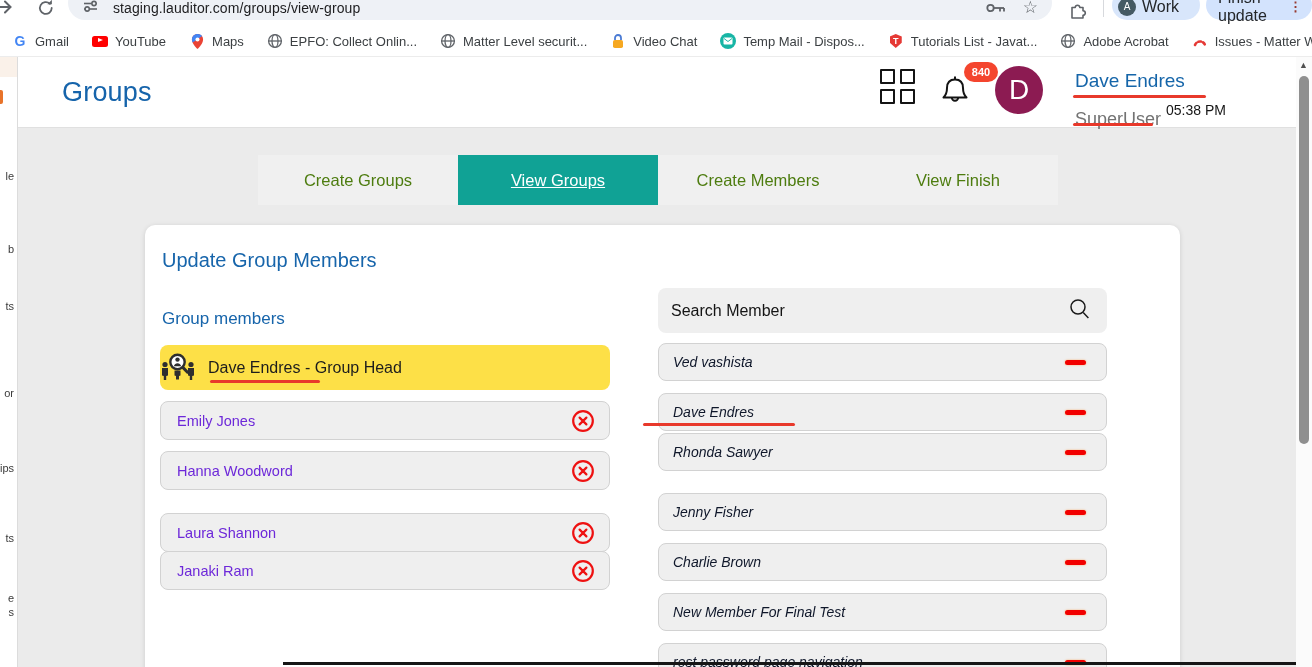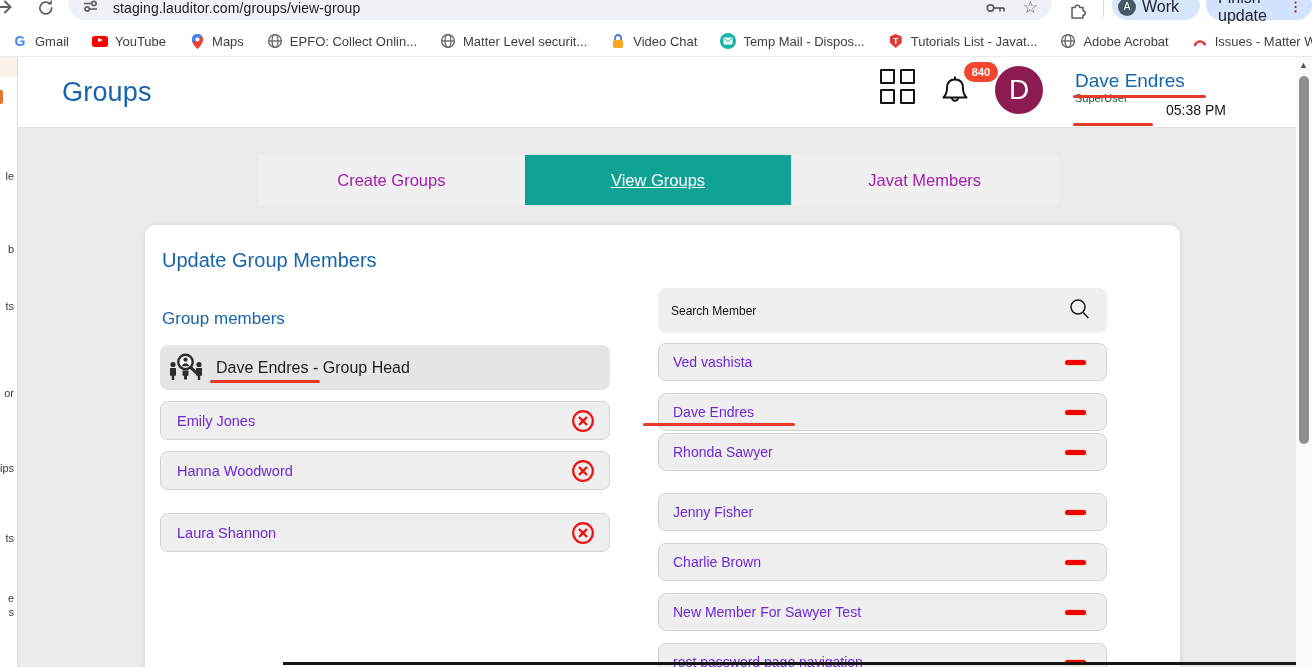--- a/index.html
+++ b/index.html
@@ -46,43 +46,43 @@
   
   .app-bg { position:absolute; left:18px; top:57px; width:1278px; height:610px; background:#ebebeb; }
   .app-header { position:absolute; left:18px; top:57px; width:1278px; height:71px; background:#fff; border-bottom:1px solid #e0e0e0; }
   .page-title { position:absolute; left:44px; top:20px; font-size:27px; color:#1664ab; letter-spacing:.2px; }
   .grid-icon { position:absolute; left:862px; top:12px; display:grid; grid-template-columns:15px 15px; grid-gap:5px; }
   .grid-icon span { width:15px; height:15px; border:2px solid #141414; border-radius:1px; background:#fff; }
   .bell-wrap { position:absolute; left:920px; top:10px; width:60px; height:52px;text-decoration:underline; }
   .badge { position:absolute; left:26px; top:-5px; min-width:34px; height:20px; background:#f4452e; border-radius:11px; color:#fff; font-size:11px; font-weight:bold; display:flex; align-items:center; justify-content:center; padding:0 5px; }
   .hdr-avatar { position:absolute; left:977px; top:9px; width:48px; height:48px; border-radius:50%; background:#8c1b52; color:#fff; font-size:28px; display:flex; align-items:center; justify-content:center; }
   .user-name { position:absolute; left:1057px; top:13px; font-size:19px; color:#1565a9; }
-  .user-role { position:absolute; left:1057px; top:35px; font-size:11px; color:#14532d; }
+  .user-role { position:absolute; left:1057px; top:52px; font-size:18px; color:#737373; }
   .user-time { position:absolute; left:1148px; top:45px; font-size:14px; color:#161616; }
 
   
   .tabs { position:absolute; left:258px; top:155px; width:800px; height:50px; background:#f0f0f0; display:flex; }
-  .tab { flex:1; display:flex; align-items:center; justify-content:center; font-size:16.5px; color:#a21caf; cursor:pointer; }
+  .tab { flex:1; display:flex; align-items:center; justify-content:center; font-size:16.5px; color:#4d7c0f; cursor:pointer; }
   .tab.active { background:#10a295; color:#fff;text-decoration:underline; }
 
   
   .card { position:absolute; left:145px; top:225px; width:1035px; height:480px; background:#fff; border-radius:10px; box-shadow:0 1px 5px rgba(0,0,0,.13); }
   .card-title { position:absolute; left:17px; top:24px; font-size:20px; color:#1765ab; }
   .gm-heading { position:absolute; left:17px; top:84px; font-size:17px; color:#1765ab; }
-  .head-box { position:absolute; left:15px; top:120px; width:450px; height:45px; background:#e5e5e5; border-radius:8px; display:flex; align-items:center; padding-left:8px; gap:12px; }
+  .head-box { position:absolute; left:15px; top:120px; width:450px; height:45px; background:#fde047; border-radius:8px; display:flex; align-items:center; padding-left:0; gap:12px; }
   .head-text { font-size:16px; color:#1d1d1d; }
   .member-row { position:absolute; left:15px; width:450px; height:39px; background:#efefef; border:1px solid #d2d2d2; border-radius:8px; display:flex; align-items:center; padding:0 14px 0 16px; }
   .m0{top:176px}.m1{top:226px}.m2{top:288px}.m3{top:326px}
   .member-name { font-size:14.5px; color:#6d28d9; flex:1; }
   .remove-btn { display:flex; align-items:center; justify-content:center; width:24px; height:24px; cursor:pointer; }
   .search-box { position:absolute; left:513px; top:63px; width:449px; height:45px; background:#efefef; border-radius:8px; display:flex; align-items:center; padding:0 16px 0 13px; }
-  .search-label { font-size:12px; color:#141414; flex:1; }
+  .search-label { font-size:16px; color:#141414; flex:1; }
   .result-row { position:absolute; left:513px; width:449px; height:38px; background:#efefef; border:1px solid #d2d2d2; border-radius:8px; display:flex; align-items:center; padding:0 20px 0 14px; }
   .r0{top:118px}.r1{top:168px}.r2{top:208px}.r3{top:268px}.r4{top:318px}.r5{top:368px}.r6{top:418px}
-  .result-name { font-size:14px; color:#6d28d9; flex:1; }
+  .result-name { font-size:14px; color:#0f172a; flex:1;font-style:italic; }
   .minus-btn { width:21px; height:5px; background:#f20000; border-radius:2.5px; box-shadow:0 0 2px rgba(255,120,0,.6); cursor:pointer; }
 
   
   .mark { position:absolute; background:#e8392b; height:3px; border-radius:1.5px; }
   .mark-name { left:1073px; top:95px; width:133px; }
   .mark-role { left:1073px; top:123px; width:80px; }
   .mark-head { left:210px; top:380px; width:110px; }
   .mark-result { left:643px; top:423px; width:152px; }
   .bottom-line { position:absolute; left:283px; top:662px; width:1029px; height:3px; background:#161616; }
 
@@ -258,21 +258,22 @@
     </div>
     <div class="hdr-avatar">D</div>
     <div class="user-name">Dave Endres</div>
     <div class="user-role">SuperUser</div>
     <div class="user-time">05:38 PM</div>
   </div>
 
   <div class="tabs">
     <div class="tab">Create Groups</div>
     <div class="tab active">View Groups</div>
-    <div class="tab">Javat Members</div>
+    <div class="tab">Create Members</div>
+    <div class="tab">View Finish</div>
   </div>
 
   <div class="card">
     <div class="card-title">Update Group Members</div>
     <div class="gm-heading">Group members</div>
 
     <div class="head-box">
       <span>
         <svg width="36" height="30" viewBox="0 0 36 30">
           <circle cx="5" cy="13.5" r="2.6" fill="#2e2e2e"></circle>
@@ -309,20 +310,29 @@
     </div>
     <div class="member-row m2">
       <span class="member-name">Laura Shannon</span>
       <span class="remove-btn">
         <svg width="24" height="24" viewBox="0 0 24 24">
             <circle cx="12" cy="12" r="9.8" fill="none" stroke="#ee1111" stroke-width="2.2"></circle>
             <path d="M8.6 8.6 15.4 15.4M15.4 8.6 8.6 15.4" stroke="#ee1111" stroke-width="2.2" stroke-linecap="round"></path>
           </svg>
       </span>
     </div>
+    <div class="member-row m3">
+      <span class="member-name">Janaki Ram</span>
+      <span class="remove-btn">
+        <svg width="24" height="24" viewBox="0 0 24 24">
+            <circle cx="12" cy="12" r="9.8" fill="none" stroke="#ee1111" stroke-width="2.2"></circle>
+            <path d="M8.6 8.6 15.4 15.4M15.4 8.6 8.6 15.4" stroke="#ee1111" stroke-width="2.2" stroke-linecap="round"></path>
+          </svg>
+      </span>
+    </div>
 
     <div class="search-box">
       <span class="search-label">Search Member</span>
       <span>
         <svg width="22" height="22" viewBox="0 0 22 22">
             <circle cx="9" cy="9" r="7" fill="none" stroke="#1a1a1a" stroke-width="1.5"></circle>
             <line x1="14.2" y1="14.6" x2="19.4" y2="20" stroke="#1a1a1a" stroke-width="1.5"></line>
           </svg>
       </span>
     </div>
@@ -341,21 +351,21 @@
     </div>
     <div class="result-row r3">
       <span class="result-name">Jenny Fisher</span>
       <span class="minus-btn"></span>
     </div>
     <div class="result-row r4">
       <span class="result-name">Charlie Brown</span>
       <span class="minus-btn"></span>
     </div>
     <div class="result-row r5">
-      <span class="result-name">New Member For Sawyer Test</span>
+      <span class="result-name">New Member For Final Test</span>
       <span class="minus-btn"></span>
     </div>
     <div class="result-row r6">
       <span class="result-name">rest password page navigation</span>
       <span class="minus-btn"></span>
     </div>
   </div>
 
   <div class="left-strip">
     <span class="strip-cream"></span>

